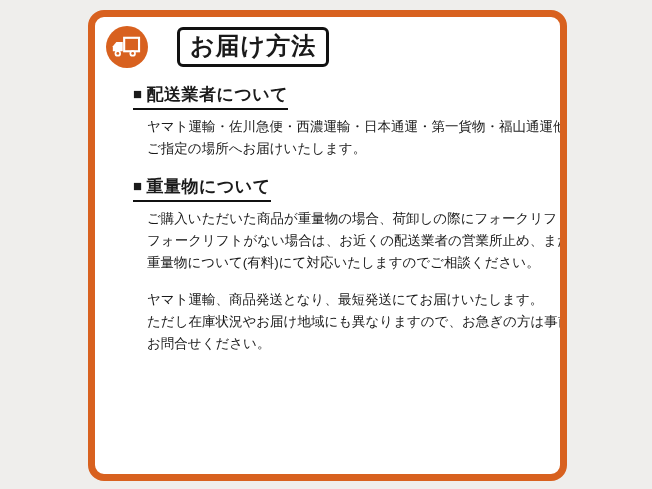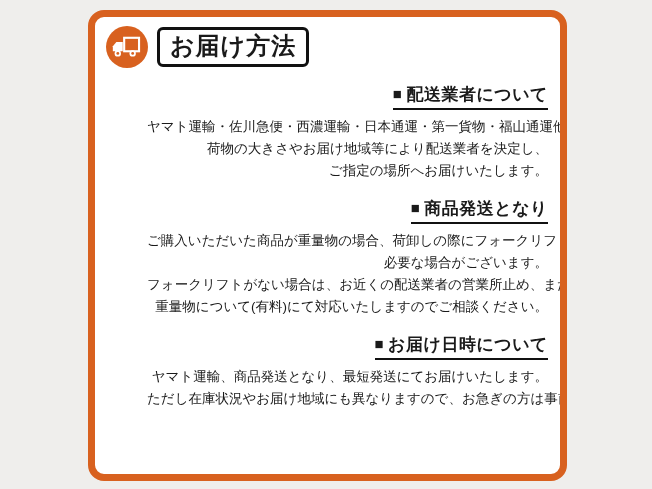--- a/index.html
+++ b/index.html
@@ -21,20 +21,21 @@
     box-sizing: border-box;
     background: #ffffff;
     border: 7px solid #d8611f;
     border-radius: 16px;
     overflow: hidden;
   }
   .title-row {
     display: flex;
     align-items: center;
     margin: 9px 0 2px 11px;
+    gap: 20px;
   }
   .truck-badge {
     width: 42px;
     height: 42px;
     border-radius: 50%;
     background: #d8611f;
     flex: 0 0 auto;
     display: flex;
     align-items: center;
     justify-content: center;
@@ -48,21 +49,21 @@
     font-size: 24px;
     font-weight: bold;
     letter-spacing: 1px;
     line-height: 1.25;
     white-space: nowrap;
   }
   .sections {
     margin-left: 38px;
     margin-right: 12px;
   }
-  .section { margin-top: 15px; text-align: right; }
+  .section { margin-top: 15px; }
   .section-heading {
     display: inline-block;
     font-size: 17px;
     font-weight: bold;
     border-bottom: 2px solid #111111;
     padding-bottom: 2px;
     white-space: nowrap;
     letter-spacing: 0.5px;
   }
   .section-heading .bullet {
@@ -97,41 +98,37 @@
   </div>
 
   <div class="sections">
 
     <div class="section">
       <div class="section-heading">
         <span class="bullet">■</span><span>配送業者について</span>
       </div>
       <div class="section-body">
         <div class="line">ヤマト運輸・佐川急便・西濃運輸・日本通運・第一貨物・福山通運他、</div>
-        <div class="line">荷物の大きさやお届け地域等により配送業者を決定し、</div>
         <div class="line">ご指定の場所へお届けいたします。</div>
       </div>
     </div>
 
     <div class="section">
       <div class="section-heading">
-        <span class="bullet">■</span><span>商品発送となり</span>
+        <span class="bullet">■</span><span>重量物について</span>
       </div>
       <div class="section-body">
         <div class="line">ご購入いただいた商品が重量物の場合、荷卸しの際にフォークリフトが</div>
-        <div class="line">必要な場合がございます。</div>
         <div class="line">フォークリフトがない場合は、お近くの配送業者の営業所止め、または</div>
         <div class="line">重量物について(有料)にて対応いたしますのでご相談ください。</div>
       </div>
     </div>
 
     <div class="section">
-      <div class="section-heading">
-        <span class="bullet">■</span><span>お届け日時について</span>
-      </div>
       <div class="section-body">
         <div class="line">ヤマト運輸、商品発送となり、最短発送にてお届けいたします。</div>
         <div class="line">ただし在庫状況やお届け地域にも異なりますので、お急ぎの方は事前に</div>
+        <div class="line">お問合せください。</div>
       </div>
     </div>
 
   </div>
 </div>
 
 </body></html>

